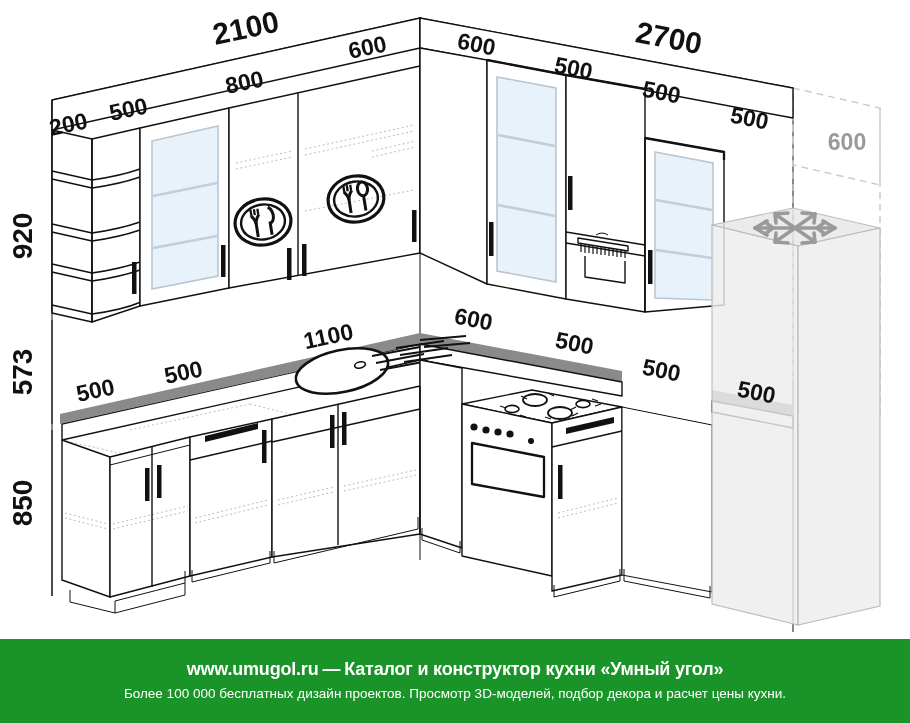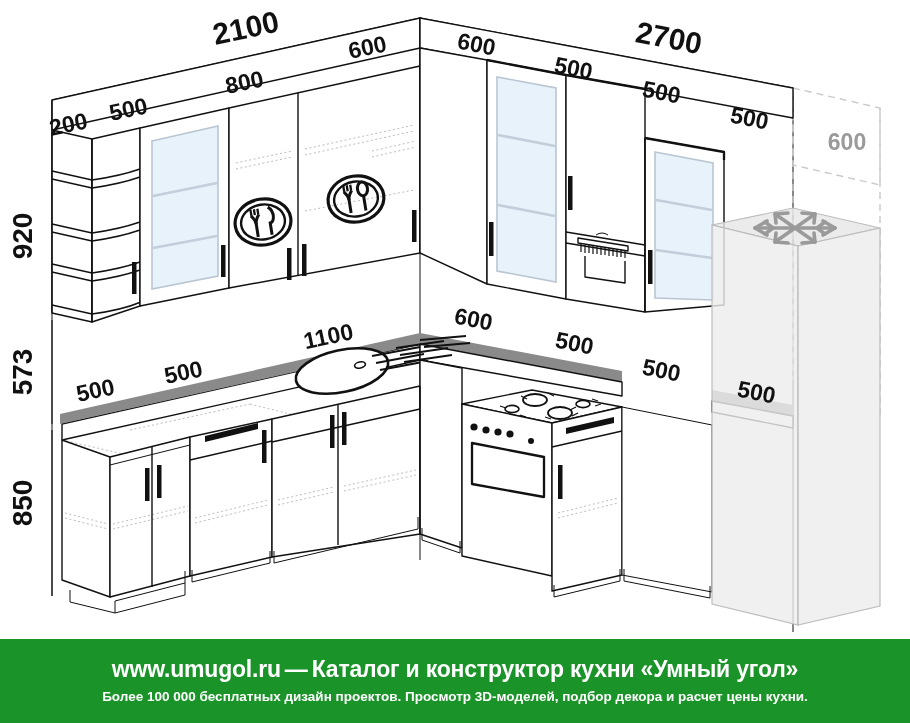--- a/index.html
+++ b/index.html
@@ -8,24 +8,24 @@
        font-family:"Liberation Sans","DejaVu Sans",sans-serif;}
   #stage{position:relative;width:910px;height:723px;background:#fff;}
   #svgwrap{position:absolute;left:0;top:0;width:910px;height:640px;}
   svg{display:block;}
 
   
   #banner{position:absolute;left:0;bottom:0;width:910px;height:84px;
           background:#1a9428;color:#fff;text-align:center;
           display:flex;flex-direction:column;justify-content:center;
           align-items:center;box-sizing:border-box;}
-  #banner .line1{font-size:23px;font-weight:bold;letter-spacing:-0.2px;
+  #banner .line1{font-size:18px;font-weight:bold;letter-spacing:-0.2px;
                  white-space:nowrap;line-height:1.1;}
   #banner .line1 .dash{font-weight:bold;padding:0 4px;}
-  #banner .line2{font-size:13.5px;font-weight:bold;margin-top:7px;
+  #banner .line2{font-size:13.5px;font-weight:normal;margin-top:7px;
                  white-space:nowrap;line-height:1.1;}
 
   .dim{font-weight:bold;fill:#111;font-family:"Liberation Sans",sans-serif;}
   .dim-gray{font-weight:bold;fill:#9a9a9a;font-family:"Liberation Sans",sans-serif;}
 </style>
 </head>
 <body>
 
 <div id="stage">
 

